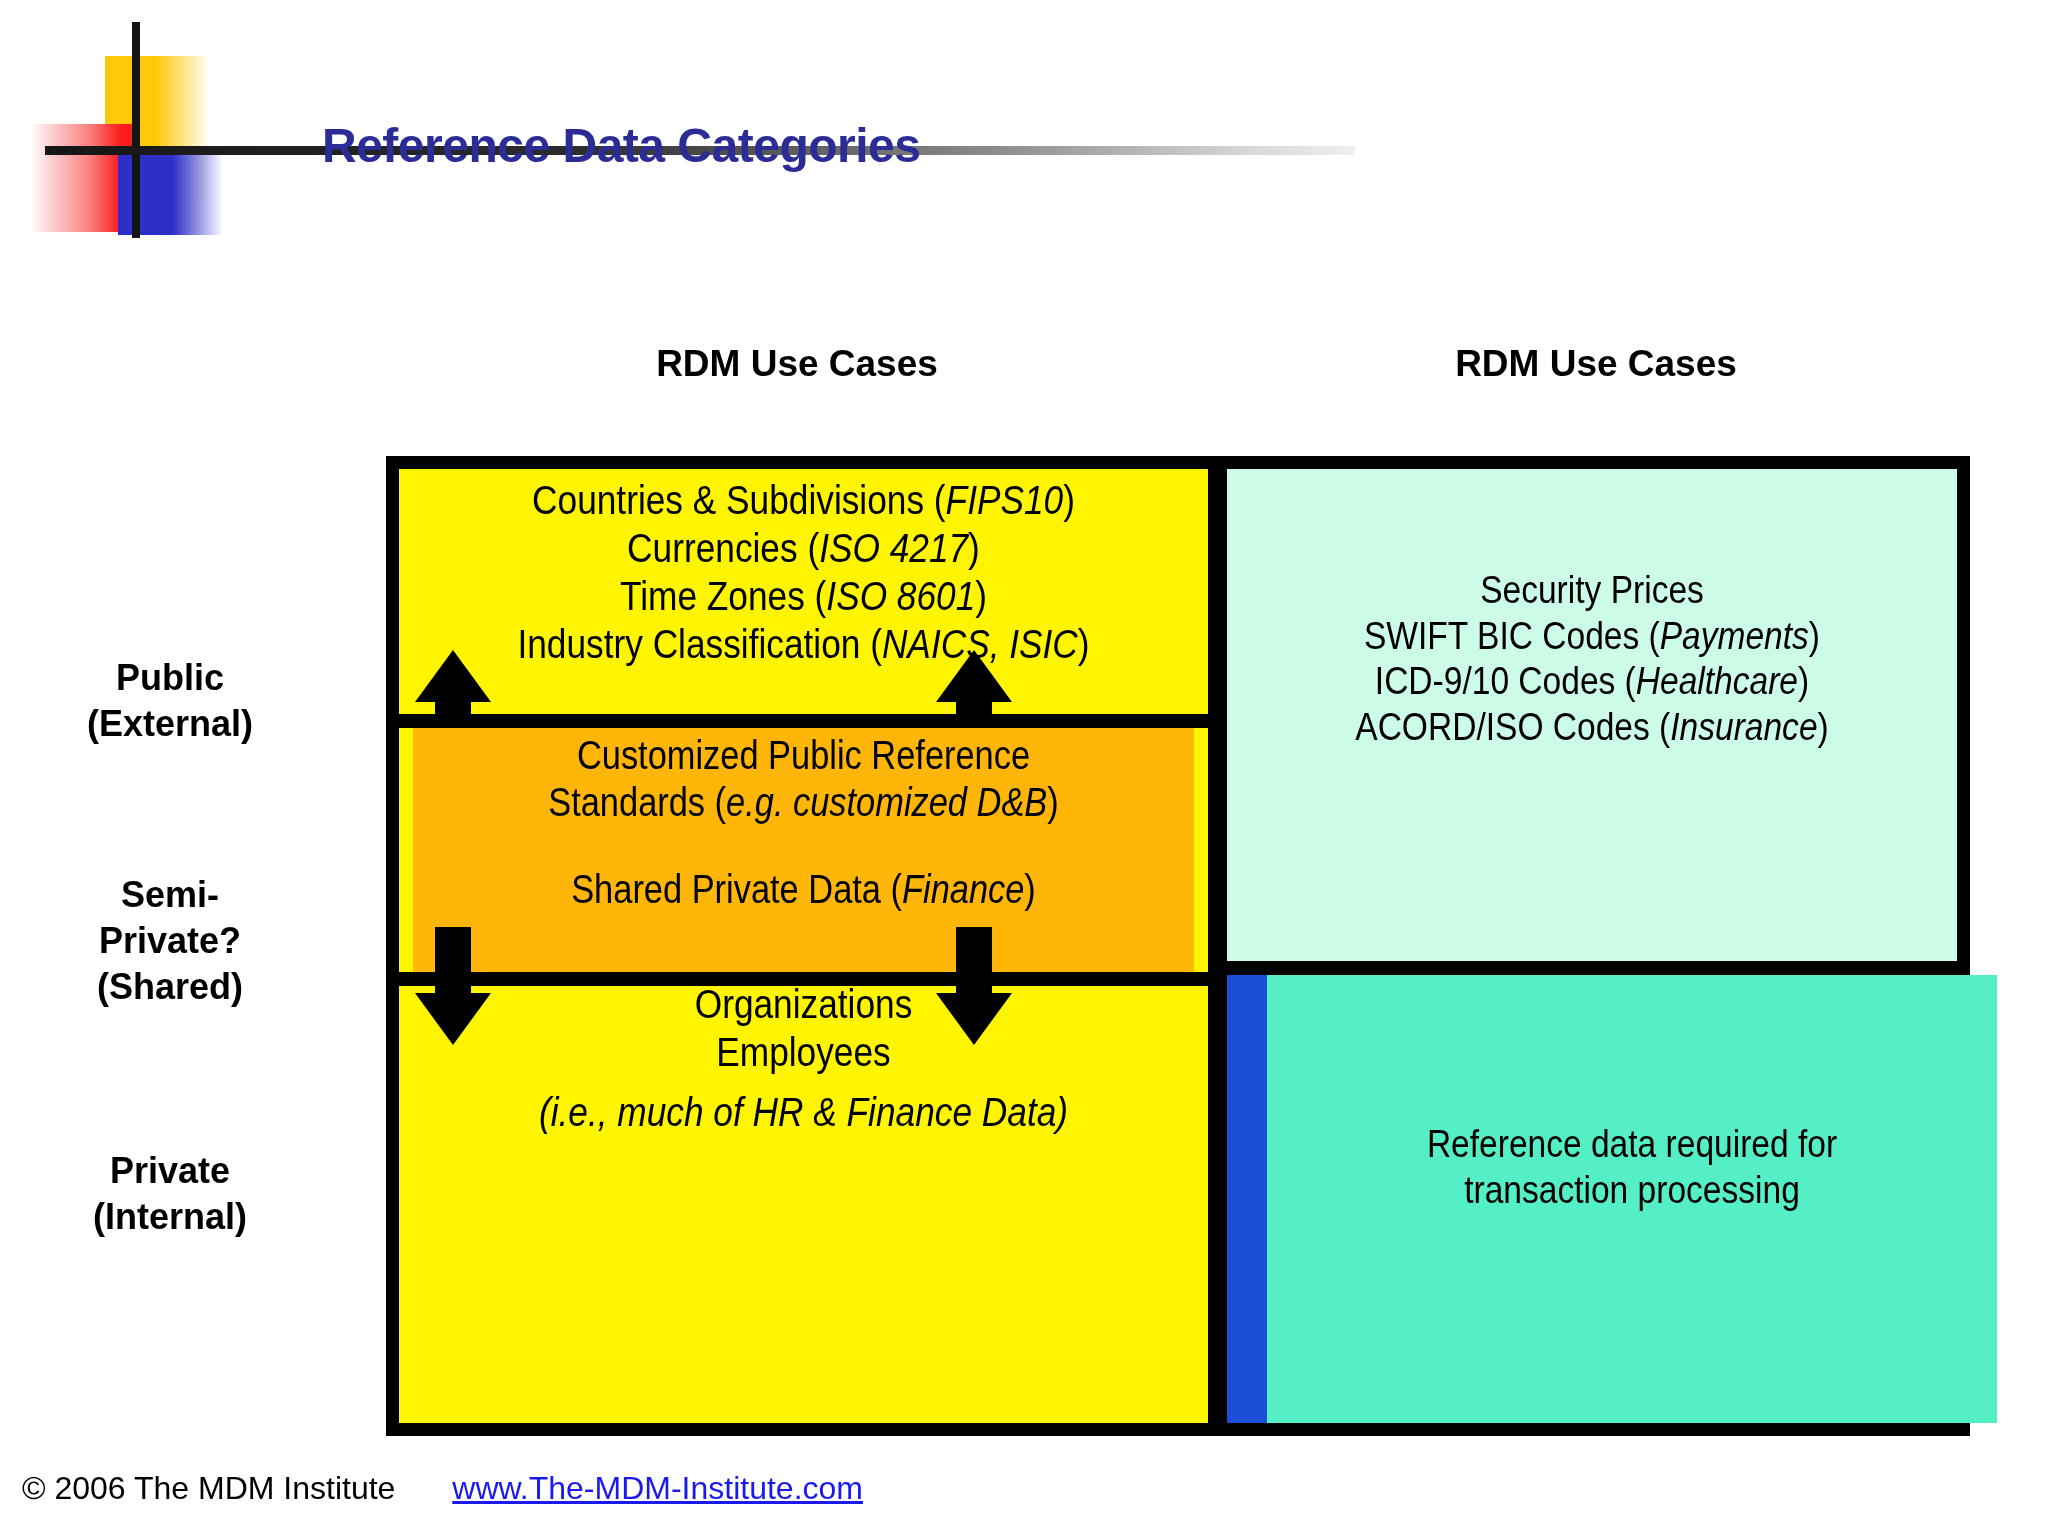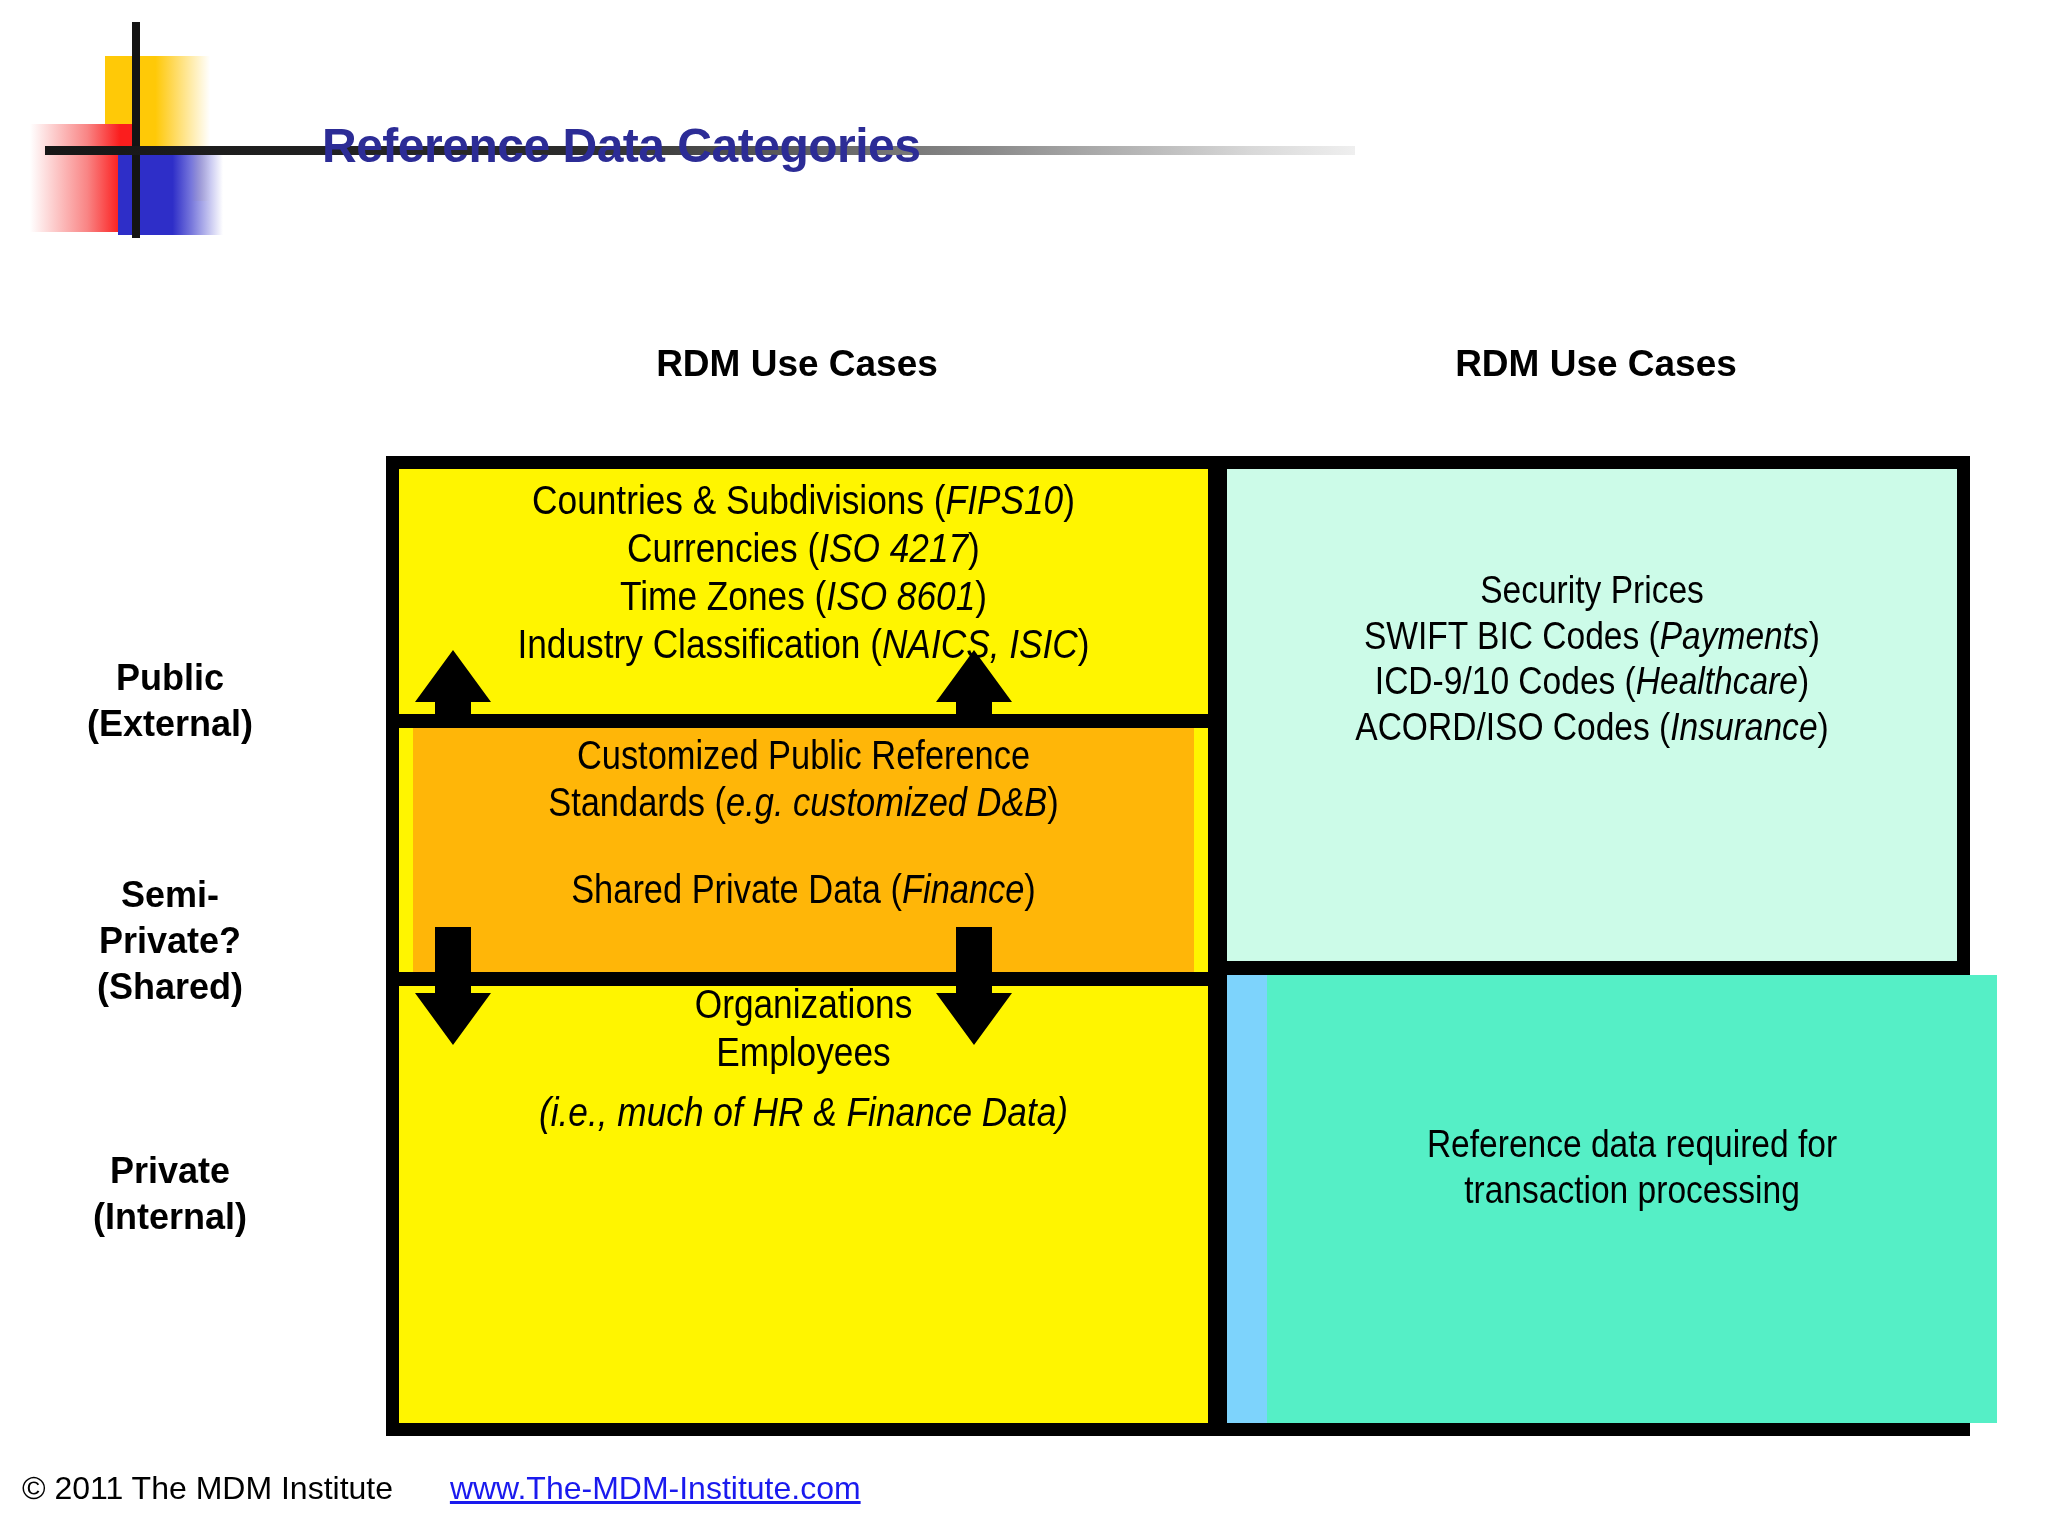--- a/index.html
+++ b/index.html
@@ -99,21 +99,21 @@
 
   
   #matrix {
     position: absolute;
     left: 386px;
     top: 456px;
     width: 1584px;
     height: 980px;
     border: 13px solid #000000;
     box-sizing: border-box;
-    background: #7dd3fc;
+    background: #1d4ed8;
   }
   .cell {
     position: absolute;
     box-sizing: border-box;
     overflow: hidden;
   }
   .cell-text {
     font-family: "Liberation Sans Narrow", "Liberation Sans", sans-serif;
     font-stretch: condensed;
     color: #000000;
@@ -380,15 +380,15 @@
     <div id="shared-private-text" class="cell-text">
       <div>
         <span>Shared Private Data (</span><i>Finance</i><span>)</span>
       </div>
     </div>
   </div>
 
 </div>
 
 <div id="footer">
-  <span id="footer-copyright">© 2011 The MDM Institute</span>
+  <span id="footer-copyright">© 2006 The MDM Institute</span>
   <span id="footer-link">www.The-MDM-Institute.com</span>
 </div>
 
 </body></html>

